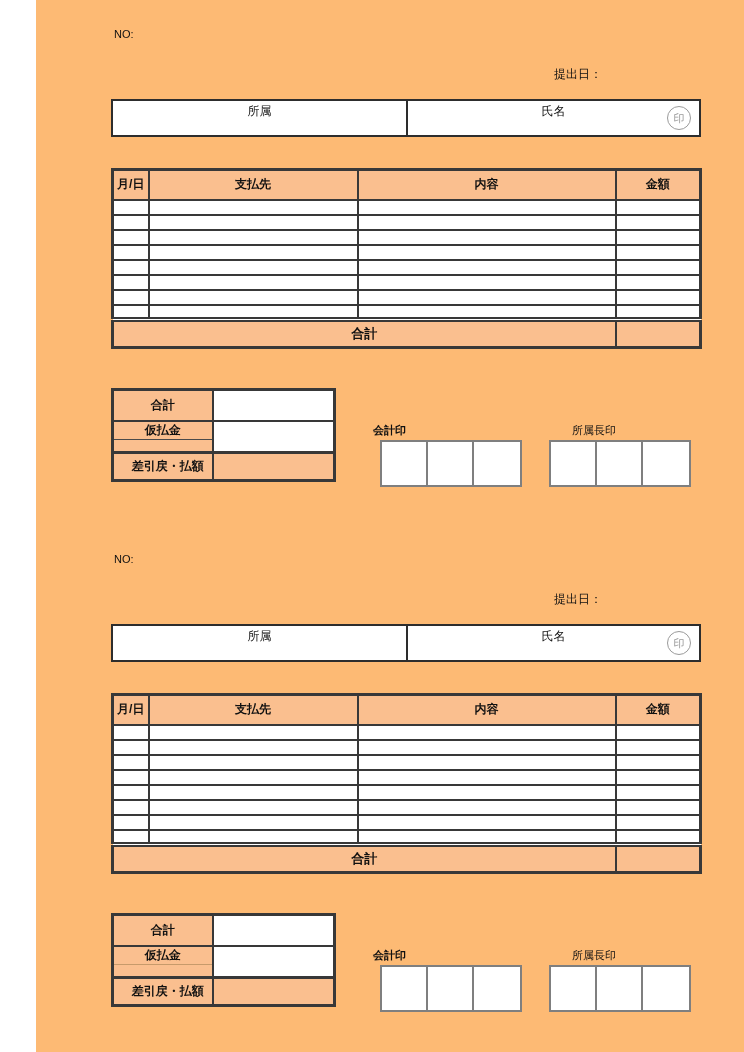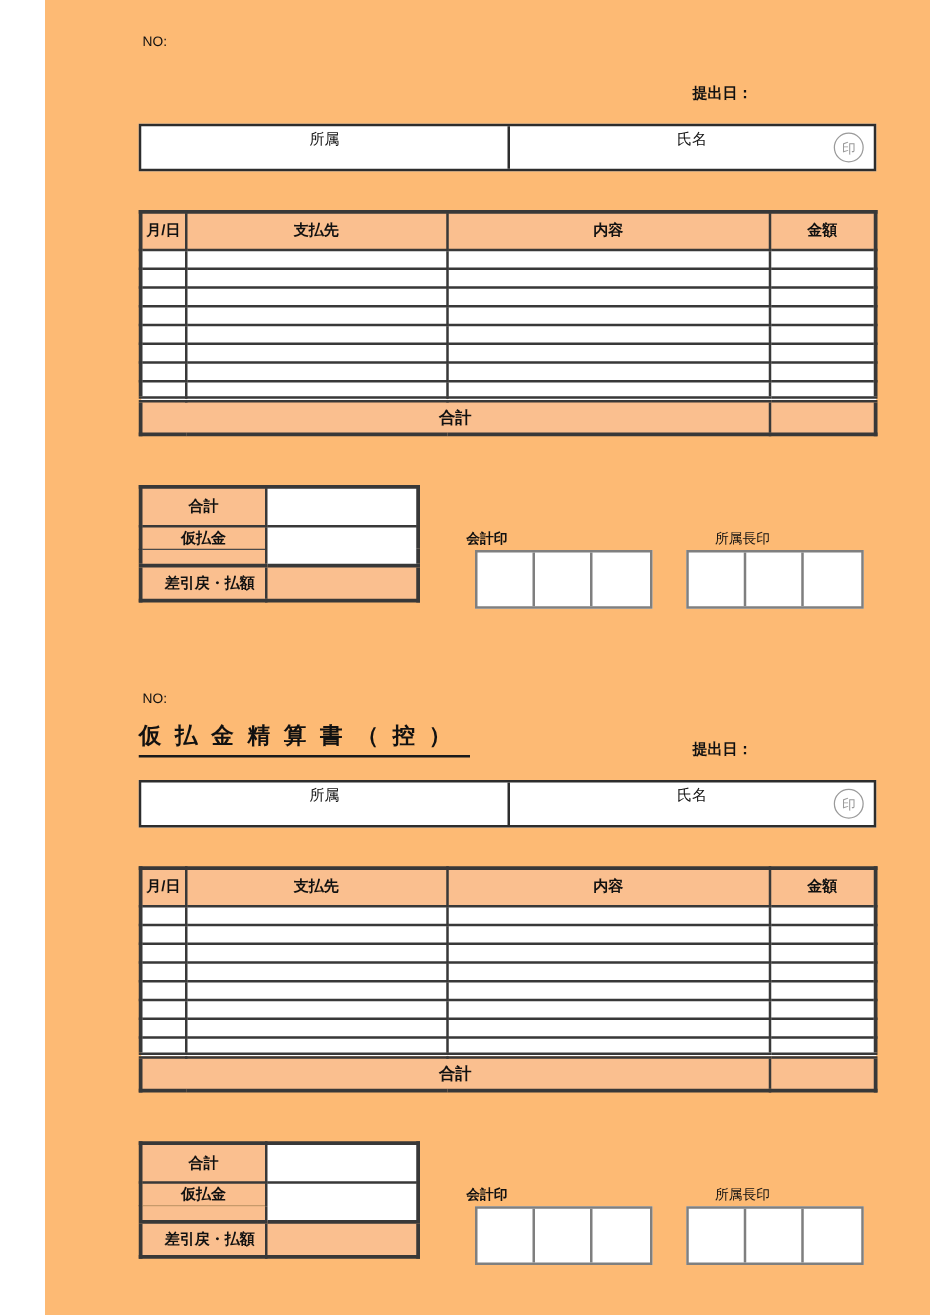--- a/index.html
+++ b/index.html
@@ -14,21 +14,21 @@
   #form2 { top:525px; }
 
   .no-label { position:absolute; left:78px; top:28px; font-size:11px; color:#111; }
   .form-title {
     position:absolute; left:75px; top:50px; width:265px; height:31px;
     font-size:18px; font-weight:bold; white-space:nowrap;
     border-bottom:2px solid #1a1a1a; line-height:26px;
   }
   .title-wide { letter-spacing:12px; }
   .title-narrow { letter-spacing:3px; }
-  .submit-date { position:absolute; left:518px; top:66px; font-size:12px; font-weight:bold; }
+  .submit-date { position:absolute; left:518px; top:66px; font-size:12px; font-weight:normal; }
 
   
   .name-box {
     position:absolute; left:75px; top:99px; width:590px; height:38px;
     border:2px solid #2d2d2d; display:flex; background:#fff;text-align:center;
   }
   .name-box .cell { position:relative; padding:2px 4px; font-size:12px; }
   .name-box .cell-dept { width:295px; border-right:2px solid #2d2d2d; }
   .name-box .cell-name { flex:1; }
   .seal-circle {
@@ -206,21 +206,20 @@
     <div class="seal-label shozoku">所属長印</div>
     <div class="seal-box shozoku">
       <div class="seal-cell"></div>
       <div class="seal-cell"></div>
       <div class="seal-cell"></div>
     </div>
   </div>
 
   <div class="form" id="form2">
     <div class="no-label">NO:</div>
-    <div class="form-title title-narrow">仮 払 金 精 算 書 （ 控 ）</div>
     <div class="submit-date">提出日：</div>
 
     <div class="name-box">
       <div class="cell cell-dept">
         <span>所属</span>
       </div>
       <div class="cell cell-name">
         <span>氏名</span>
         <span class="seal-circle">印</span>
       </div>

